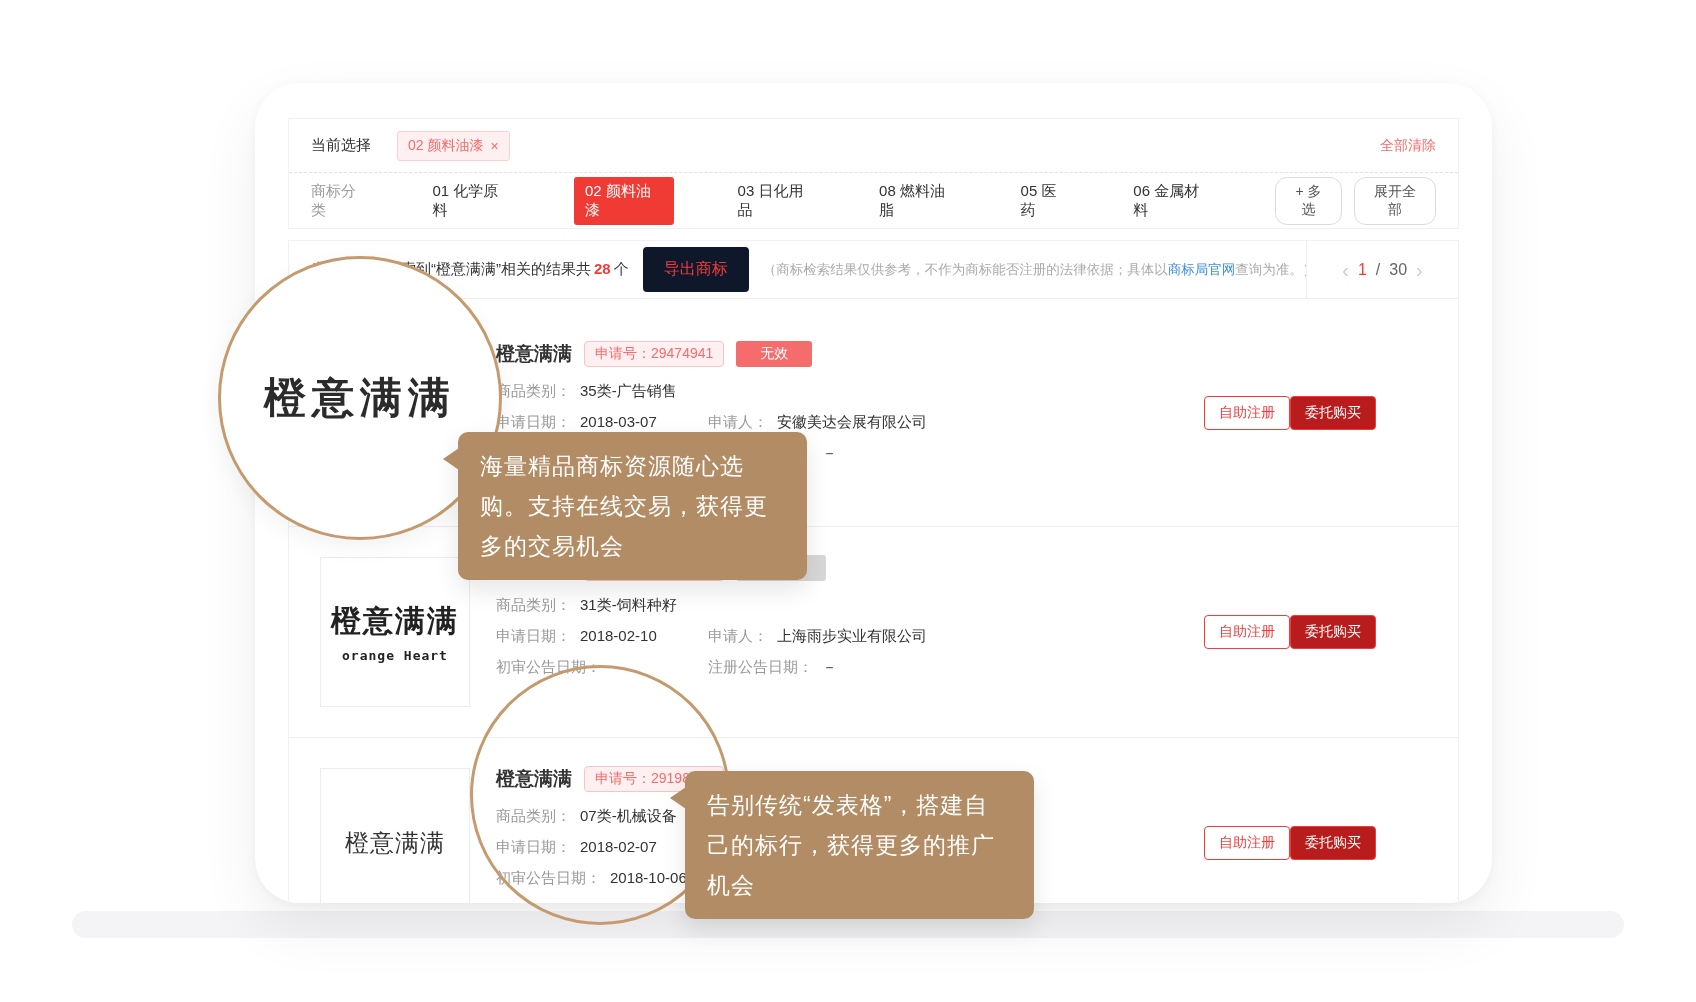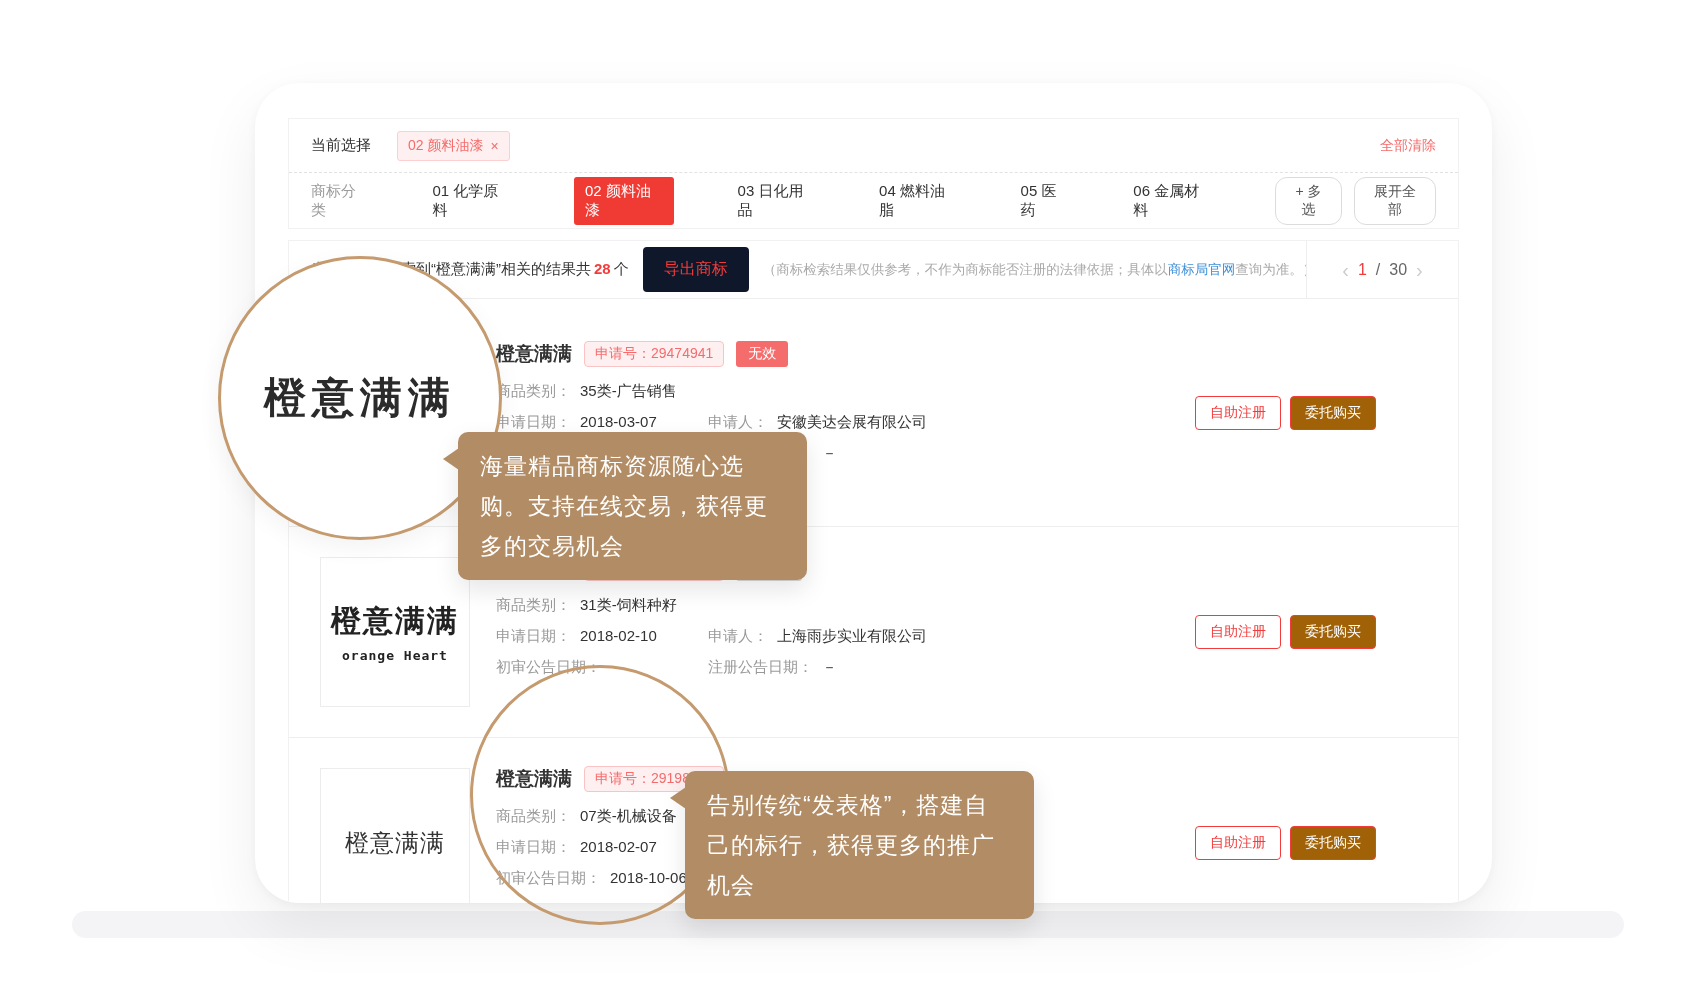--- a/index.html
+++ b/index.html
@@ -99,41 +99,41 @@
   }
   .row-info { position:absolute; left:207px; top:28px; }
   .result-row.first .row-info { top:42px; }
   .name-line { display:flex; align-items:center; gap:12px; }
   .tm-name { font-size:19px; font-weight:bold; color:#333; }
   .tag-appno {
     font-size:14px; color:#f56c6c; background:#fef0f0; border:1px solid #fbc4c4;
     border-radius:4px; padding:3px 10px; white-space:nowrap;
   }
   .tag-status {
-    font-size:14px; color:#fff; border-radius:3px; padding:4px 12px; white-space:nowrap;
+    font-size:14px; color:#fff; border-radius:3px; padding:4px 24px; white-space:nowrap;
   }
   .tag-status:empty { display:none; }
   .st-invalid { background:#f56c6c; }
   .st-registered { background:#d7d7d7; }
   .info-line { display:flex; font-size:15px; margin-top:12px; }
   .info-line.cat { margin-top:15px; }
   .cell-1 { width:212px; display:flex; }
   .cell-2 { display:flex; }
   .lab { color:#999; }
   .val { color:#333; margin-left:9px; }
   .row-actions {
     position:absolute; right:82px; top:50%; transform:translateY(-50%);
-    display:flex; gap:9px;
+    display:flex; gap:0;
   }
   .btn-self {
     border:1px solid #f23c3c; color:#f23c3c; background:#fff; font-size:14px;
     padding:7px 14px; border-radius:4px; cursor:pointer; font-family:inherit; white-space:nowrap;
   }
   .btn-buy {
-    border:1px solid #f23c3c; color:#fff; background:#a16207; font-size:14px;
+    border:1px solid #f23c3c; color:#fff; background:#b91c1c; font-size:14px;
     padding:7px 14px; border-radius:4px; cursor:pointer; font-family:inherit; white-space:nowrap;
   }
 
   
   .circle1 {
     position:absolute; left:218px; top:256px; width:284px; height:284px;
     background:#fff; border:3px solid #c49a6e; border-radius:50%;
     display:flex; align-items:center; justify-content:center;
     box-shadow:0 8px 24px rgba(0,0,0,0.05);
   }
@@ -173,21 +173,21 @@
           <span>02 颜料油漆</span>
           <span class="x">×</span>
         </span>
         <span class="clear-all">全部清除</span>
       </div>
       <div class="filter-row2">
         <span class="cat-label">商标分类</span>
         <span class="cat-item">01 化学原料</span>
         <span class="cat-item active">02 颜料油漆</span>
         <span class="cat-item">03 日化用品</span>
-        <span class="cat-item">04 燃料油脂</span>
+        <span class="cat-item">08 燃料油脂</span>
         <span class="cat-item">05 医药</span>
         <span class="cat-item">06 金属材料</span>
         <span class="cat-right">
           <button class="ghost-btn">+ 多选</button>
           <button class="ghost-btn">展开全部</button>
         </span>
       </div>
     </div>
 
     <div class="results-card">

